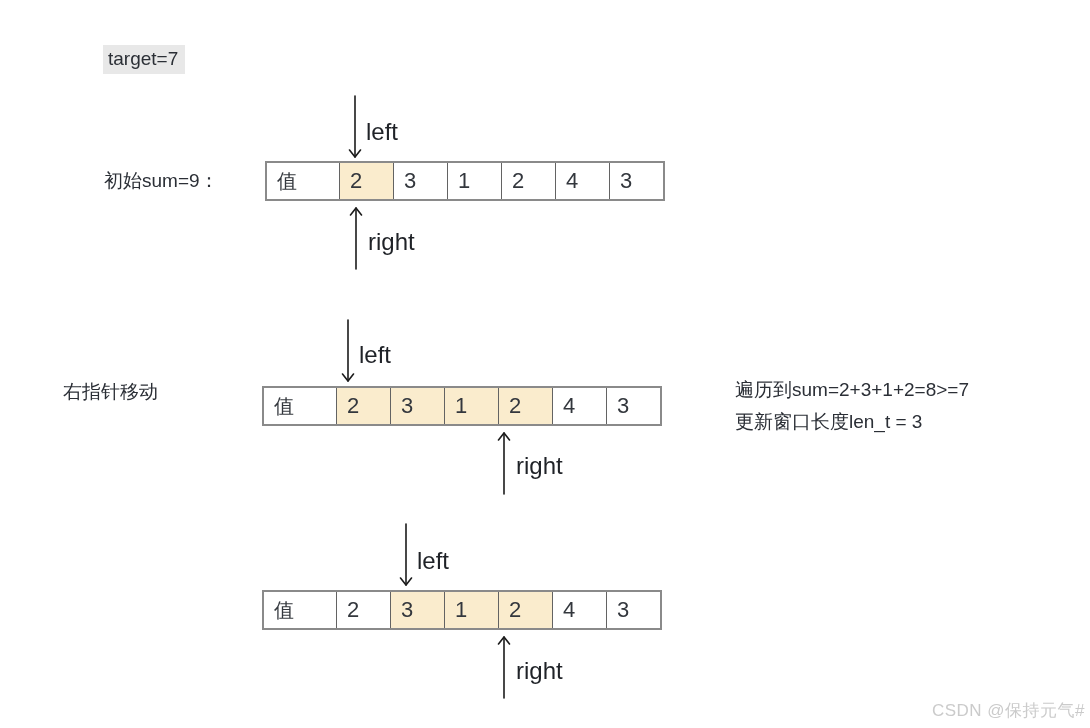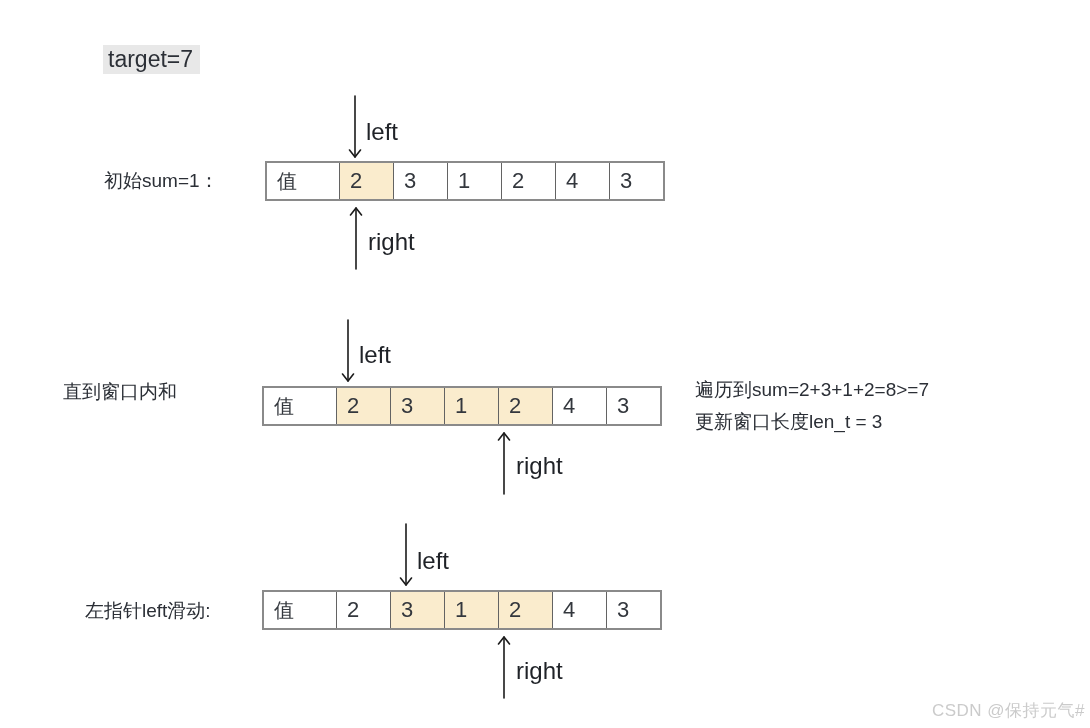--- a/index.html
+++ b/index.html
@@ -8,33 +8,34 @@
     width:1090px;height:728px;
     background:#ffffff;
     font-family:"Liberation Sans","DejaVu Sans",sans-serif;
     color:#2b2f36;
     overflow:hidden;
   }
   .stage{position:absolute;inset:0;pointer-events:none;}
   .target-badge{
     position:absolute;left:103px;top:45px;
     background:#e8e8e8;
-    font-size:23px;line-height:26px;
+    font-size:19px;line-height:26px;
     padding:1px 7px 2px 5px;
     color:#2b2f36;
   }
   .stage-label{
     position:absolute;
     font-size:19px;line-height:26px;
     white-space:nowrap;
   }
   .note-line{
     position:absolute;
     font-size:19px;line-height:26px;
     white-space:nowrap;
+    margin-left:40px;
   }
   .array-table{
     position:absolute;
     display:flex;
     height:40px;
     box-sizing:border-box;
     border:2px solid #8a8a8a;
     background:#ffffff;
   }
   .cell{
@@ -68,21 +69,21 @@
   }
 </style>
 </head>
 <body>
 
 <div class="canvas">
 
   <div class="target-badge">target=7</div>
 
   <div class="stage">
-    <div class="stage-label" style="left:104px;top:168px">初始sum=1：</div>
+    <div class="stage-label" style="left:104px;top:168px">初始sum=9：</div>
 
     <svg class="arrow" style="left:347px;top:96px" width="16" height="64" viewBox="0 0 16 64">
       <line x1="8" y1="0" x2="8" y2="61"></line>
       <polyline points="2.5,54 8,61 13.5,54"></polyline>
     </svg>
     <div class="ptr-label" style="left:366px;top:119px">left</div>
 
     <div class="array-table" style="left:265px;top:161px">
       <div class="cell head">值</div>
       <div class="cell hl">2</div>
@@ -94,21 +95,21 @@
     </div>
 
     <svg class="arrow" style="left:348px;top:205px" width="16" height="64" viewBox="0 0 16 64">
       <line x1="8" y1="64" x2="8" y2="3"></line>
       <polyline points="2.5,10 8,3 13.5,10"></polyline>
     </svg>
     <div class="ptr-label" style="left:368px;top:229px">right</div>
   </div>
 
   <div class="stage">
-    <div class="stage-label" style="left:63px;top:379px">直到窗口内和</div>
+    <div class="stage-label" style="left:63px;top:379px">右指针移动</div>
 
     <svg class="arrow" style="left:340px;top:320px" width="16" height="64" viewBox="0 0 16 64">
       <line x1="8" y1="0" x2="8" y2="61"></line>
       <polyline points="2.5,54 8,61 13.5,54"></polyline>
     </svg>
     <div class="ptr-label" style="left:359px;top:342px">left</div>
 
     <div class="array-table" style="left:262px;top:386px">
       <div class="cell head">值</div>
       <div class="cell hl">2</div>
@@ -123,21 +124,20 @@
       <line x1="8" y1="64" x2="8" y2="3"></line>
       <polyline points="2.5,10 8,3 13.5,10"></polyline>
     </svg>
     <div class="ptr-label" style="left:516px;top:453px">right</div>
 
     <div class="note-line" style="left:695px;top:377px">遍历到sum=2+3+1+2=8&gt;=7</div>
     <div class="note-line" style="left:695px;top:409px">更新窗口长度len_t = 3</div>
   </div>
 
   <div class="stage">
-    <div class="stage-label" style="left:85px;top:598px">左指针left滑动:</div>
 
     <svg class="arrow" style="left:398px;top:524px" width="16" height="64" viewBox="0 0 16 64">
       <line x1="8" y1="0" x2="8" y2="61"></line>
       <polyline points="2.5,54 8,61 13.5,54"></polyline>
     </svg>
     <div class="ptr-label" style="left:417px;top:548px">left</div>
 
     <div class="array-table" style="left:262px;top:590px">
       <div class="cell head">值</div>
       <div class="cell">2</div>

